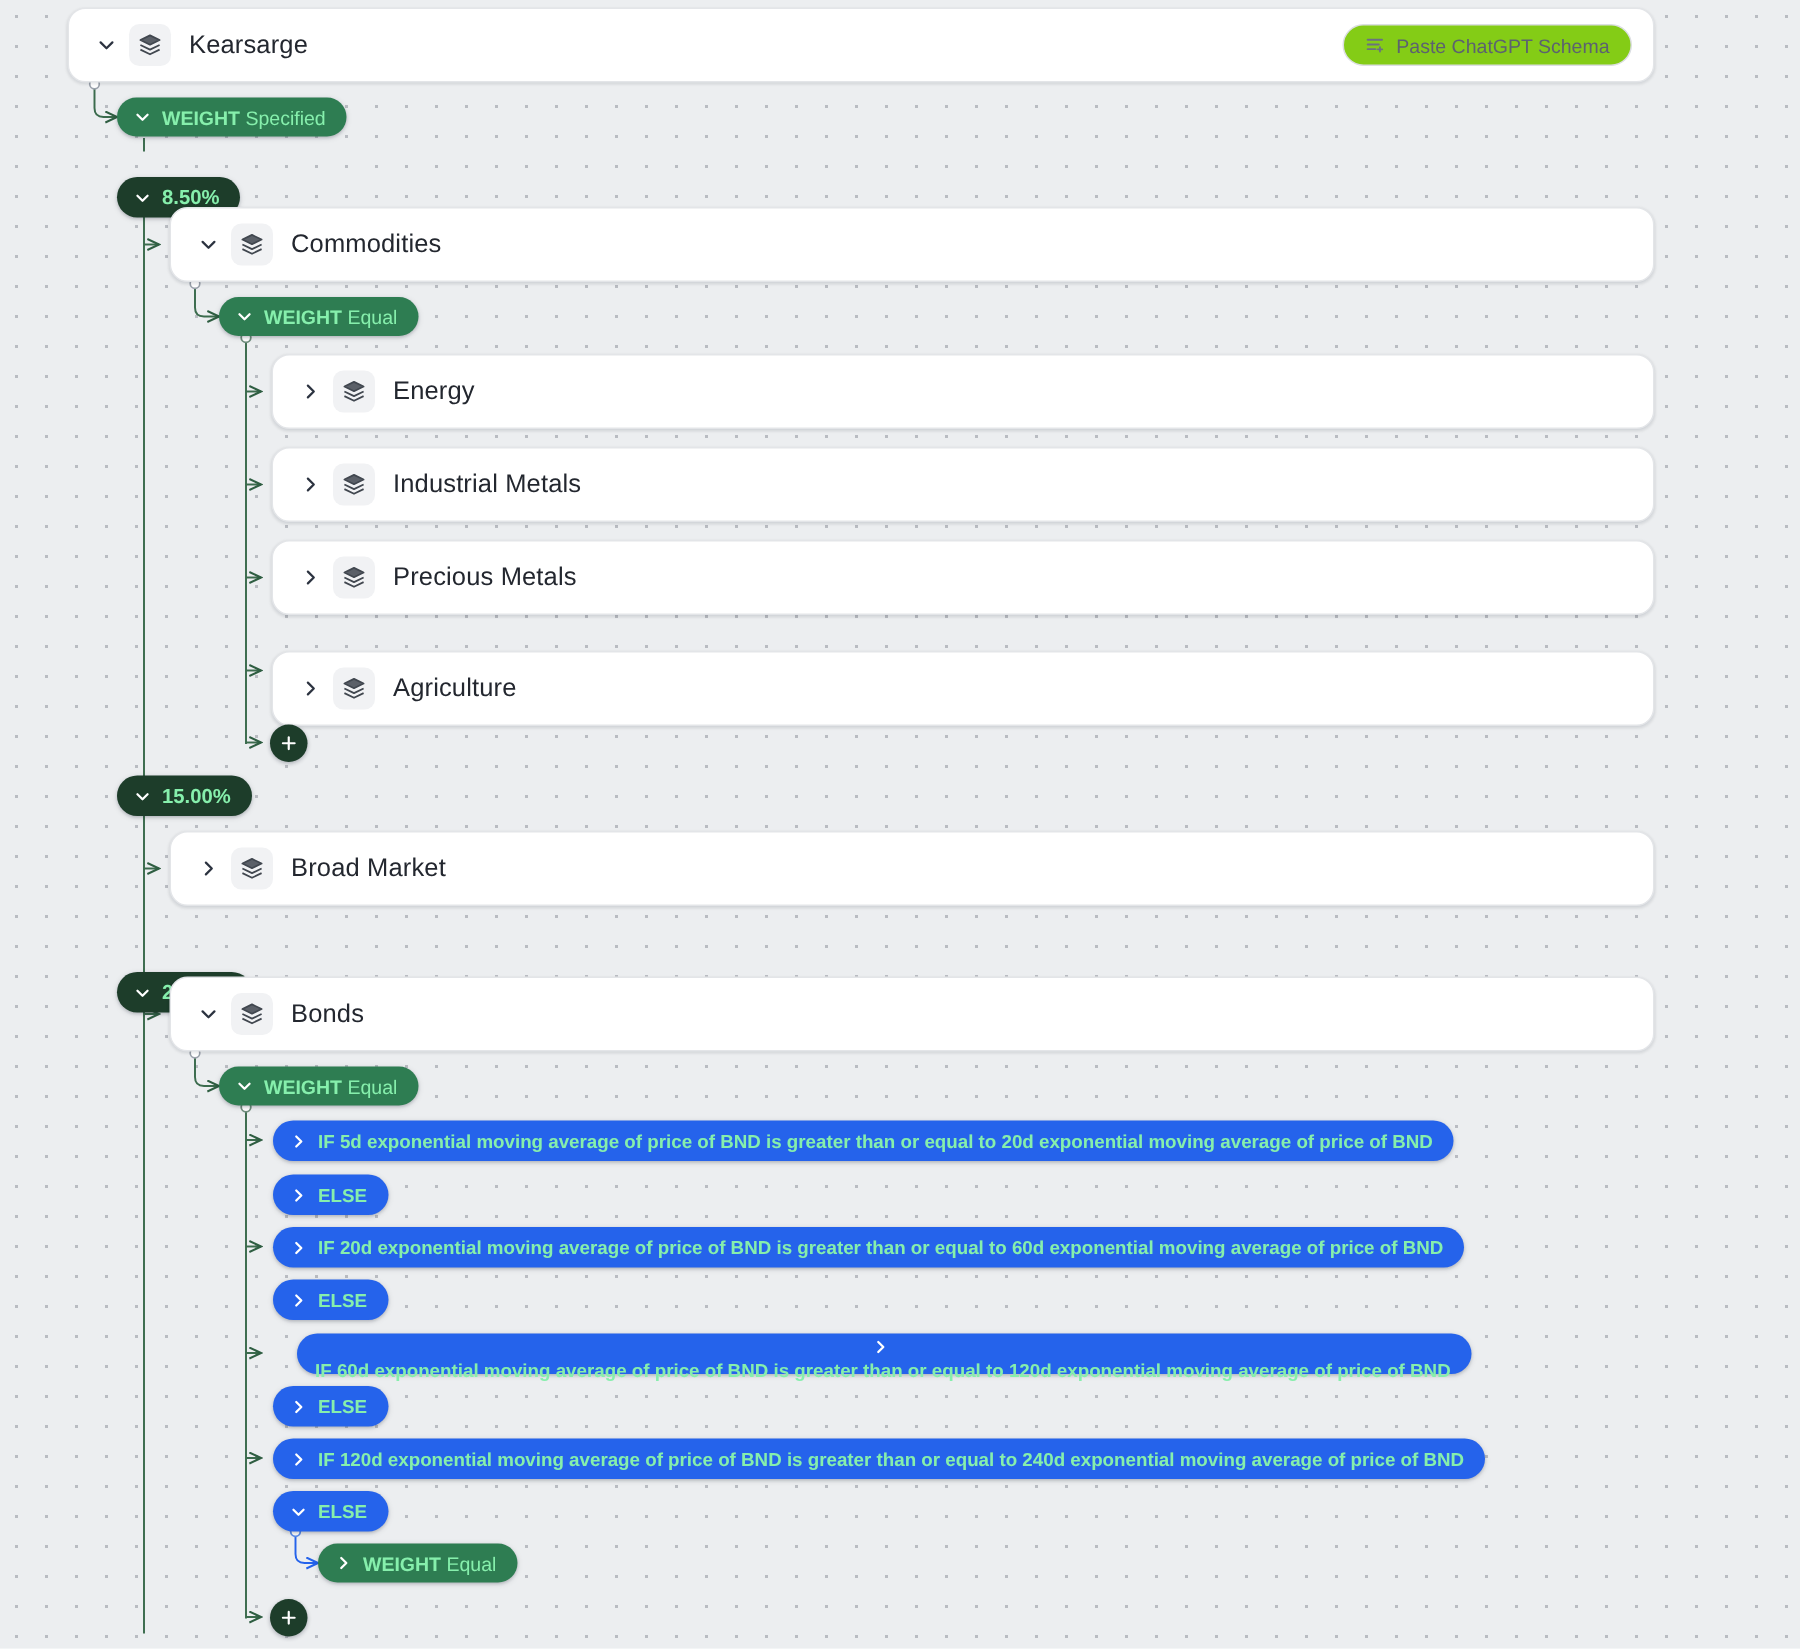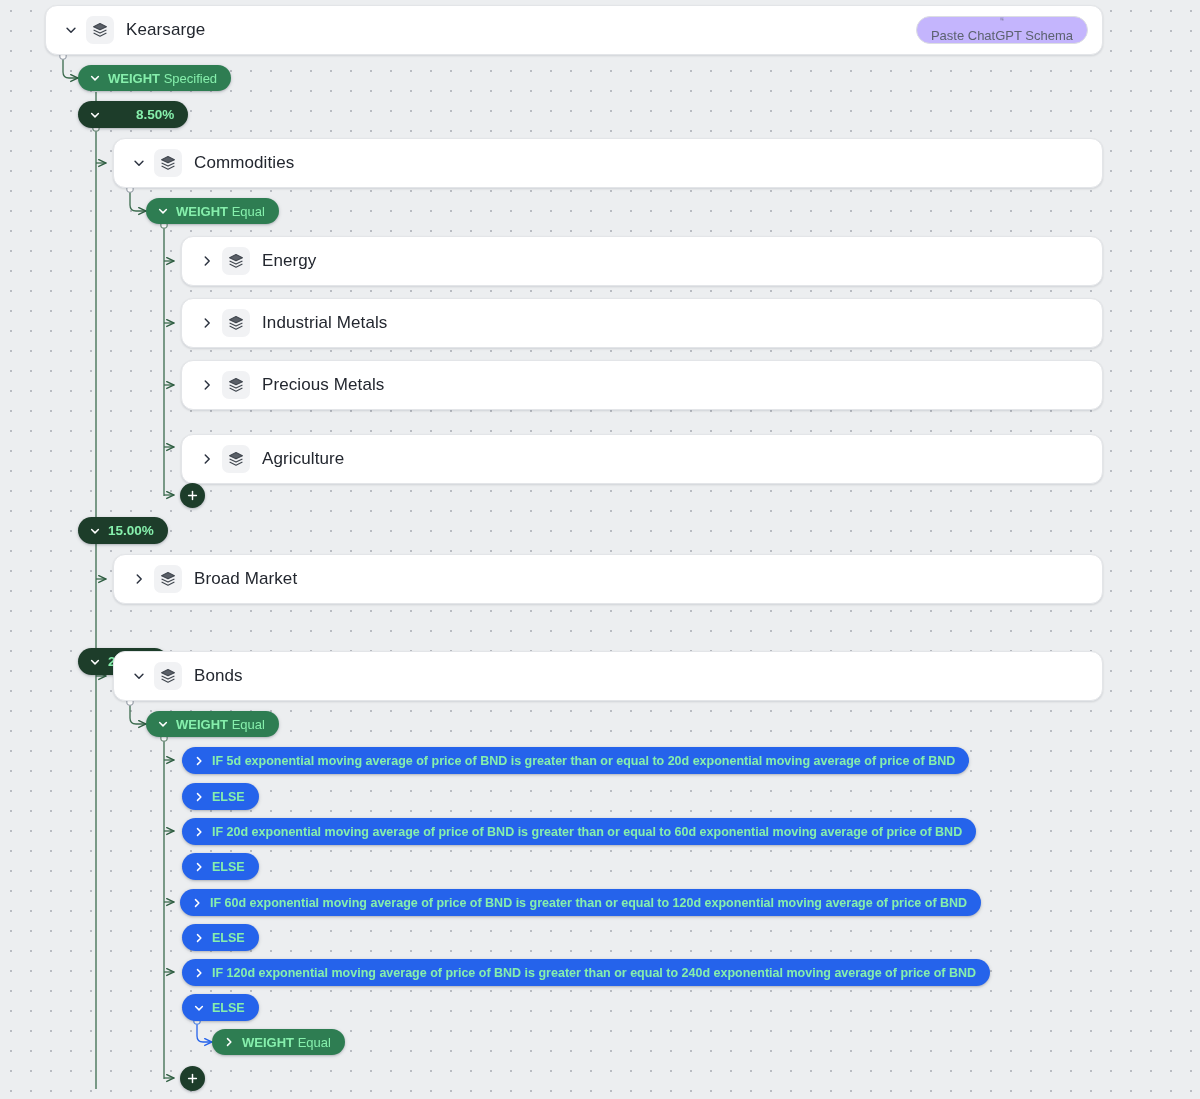--- a/index.html
+++ b/index.html
@@ -64,22 +64,22 @@
     position: absolute; width: 25px; height: 25px; border-radius: 50%;
     background: #1d3d2a; color: #fff;
     display: flex; align-items: center; justify-content: center;
     box-shadow: 0 1px 3px rgba(16,24,40,.3); cursor: pointer;
   }
   
   #header-card { left: 45px; top: 5px; width: 1058px; height: 50px; }
   .paste-btn {
     position: absolute; right: 14px; top: 50%; transform: translateY(-50%);
     height: 28px; border: 1px solid #dcdee2; border-radius: 999px;
-    background: #c4b5fd; display: inline-flex; align-items: center;
-    gap: 7px; padding: 0 14px; cursor: pointer; flex-direction: column;
+    background: #84cc16; display: inline-flex; align-items: center;
+    gap: 7px; padding: 0 14px; cursor: pointer;
   }
   .paste-btn span { font-size: 13px; color: #5c6270; white-space: nowrap; }
   
   #wires { position: absolute; left: 0; top: 0; width: 1200px; height: 1099px; pointer-events: none; }
 </style>
 </head>
 <body>
 
 <div id="canvas">
 
@@ -168,21 +168,21 @@
       <svg width="12" height="12" viewBox="0 0 16 16">
           <path d="M3.5 6 L8 10.5 L12.5 6" fill="none" stroke="currentColor" stroke-width="2" stroke-linecap="round" stroke-linejoin="round"></path>
         </svg>
     </div>
     <div class="ptxt">
       <b>WEIGHT</b>
       <span>Specified</span>
     </div>
   </div>
 
-  <div class="pill dark" style="left:78px; top:101px;gap:28px;">
+  <div class="pill dark" style="left:78px; top:118px;">
     <div class="chev">
       <svg width="12" height="12" viewBox="0 0 16 16">
           <path d="M3.5 6 L8 10.5 L12.5 6" fill="none" stroke="currentColor" stroke-width="2" stroke-linecap="round" stroke-linejoin="round"></path>
         </svg>
     </div>
     <div class="ptxt">8.50%</div>
   </div>
 
   <div class="card" style="left:113px; top:138px; width:990px; height:50px;">
     <div class="chev">
@@ -384,21 +384,21 @@
     <div class="chev">
       <svg width="12" height="12" viewBox="0 0 16 16">
           <path d="M6 3.5 L10.5 8 L6 12.5" fill="none" stroke="currentColor" stroke-width="2" stroke-linecap="round" stroke-linejoin="round"></path>
         </svg>
     </div>
     <div class="ptxt">
       <b>ELSE</b>
     </div>
   </div>
 
-  <div class="pill blue" style="left:180px; top:889px; height:27px;">
+  <div class="pill blue" style="left:198px; top:889px; height:27px;flex-direction:column;">
     <div class="chev">
       <svg width="12" height="12" viewBox="0 0 16 16">
           <path d="M6 3.5 L10.5 8 L6 12.5" fill="none" stroke="currentColor" stroke-width="2" stroke-linecap="round" stroke-linejoin="round"></path>
         </svg>
     </div>
     <div class="ptxt">
       <b>IF</b>
       <span>60d exponential moving average of price of BND is greater than or equal to 120d exponential moving average of price of BND</span>
     </div>
   </div>

